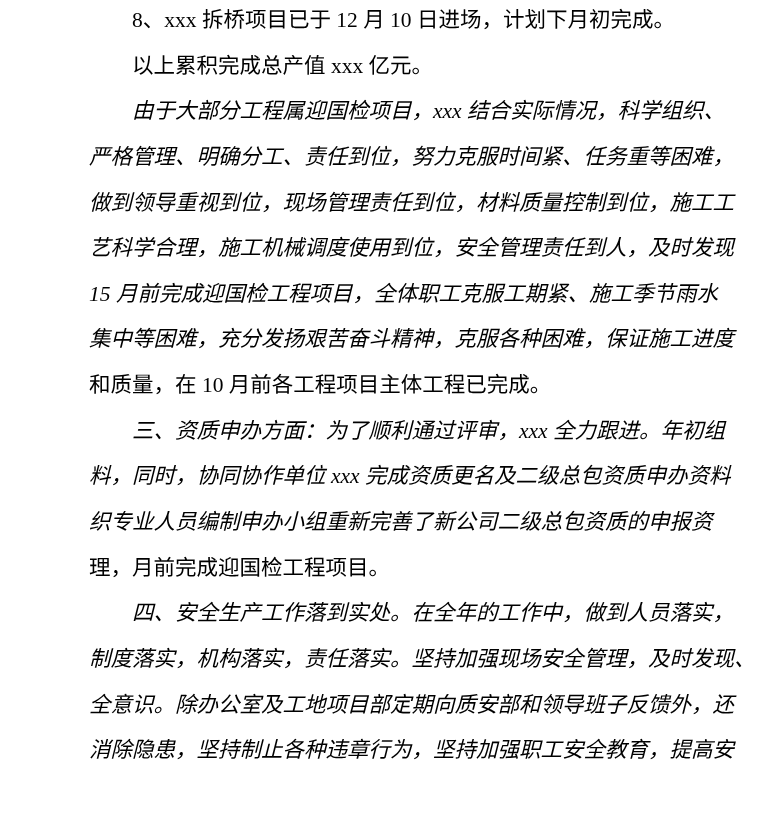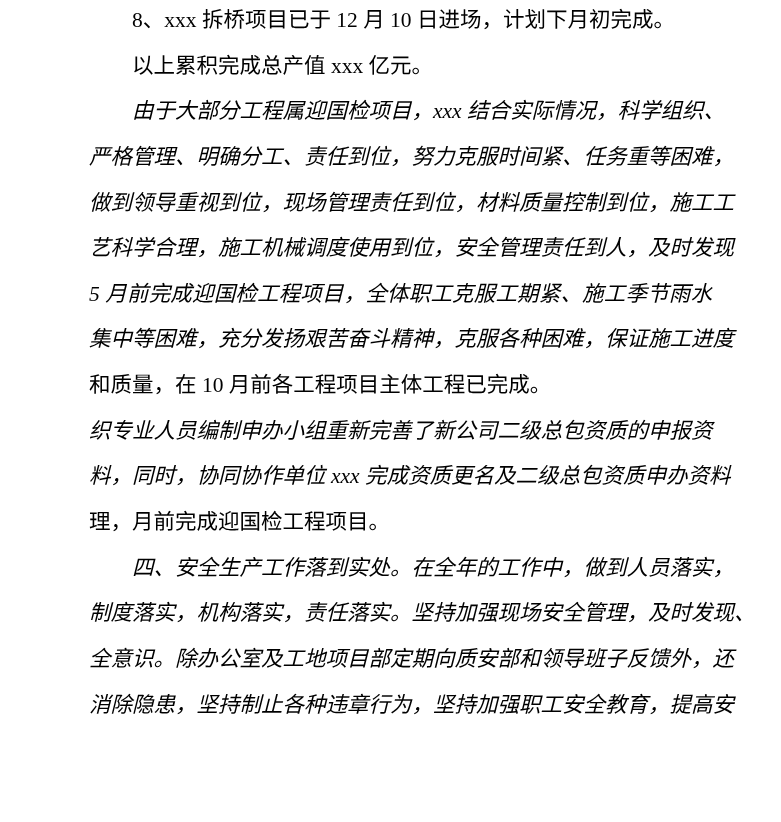--- a/index.html
+++ b/index.html
@@ -60,28 +60,29 @@
 
     <div class="para">
       <div class="line indent">以上累积完成总产值 xxx 亿元。</div>
     </div>
 
     <div class="para">
       <div class="line indent fill">由于大部分工程属迎国检项目，xxx 结合实际情况，科学组织、</div>
       <div class="line fill">严格管理、明确分工、责任到位，努力克服时间紧、任务重等困难，</div>
       <div class="line fill">做到领导重视到位，现场管理责任到位，材料质量控制到位，施工工</div>
       <div class="line fill">艺科学合理，施工机械调度使用到位，安全管理责任到人，及时发现</div>
-      <div class="line fill">5 月前完成迎国检工程项目，全体职工克服工期紧、施工季节雨水</div>
+      <div class="line fill">15 月前完成迎国检工程项目，全体职工克服工期紧、施工季节雨水</div>
       <div class="line fill">集中等困难，充分发扬艰苦奋斗精神，克服各种困难，保证施工进度</div>
       <div class="line">和质量，在 10 月前各工程项目主体工程已完成。</div>
     </div>
 
     <div class="para">
+      <div class="line indent fill">三、资质申办方面：为了顺利通过评审，xxx 全力跟进。年初组</div>
+      <div class="line fill">料，同时，协同协作单位 xxx 完成资质更名及二级总包资质申办资料</div>
       <div class="line fill">织专业人员编制申办小组重新完善了新公司二级总包资质的申报资</div>
-      <div class="line fill">料，同时，协同协作单位 xxx 完成资质更名及二级总包资质申办资料</div>
       <div class="line">理，月前完成迎国检工程项目。</div>
     </div>
 
     <div class="para">
       <div class="line indent fill">四、安全生产工作落到实处。在全年的工作中，做到人员落实，</div>
       <div class="line fill">制度落实，机构落实，责任落实。坚持加强现场安全管理，及时发现、</div>
       <div class="line fill">全意识。除办公室及工地项目部定期向质安部和领导班子反馈外，还</div>
       <div class="line fill">消除隐患，坚持制止各种违章行为，坚持加强职工安全教育，提高安</div>
     </div>
 

